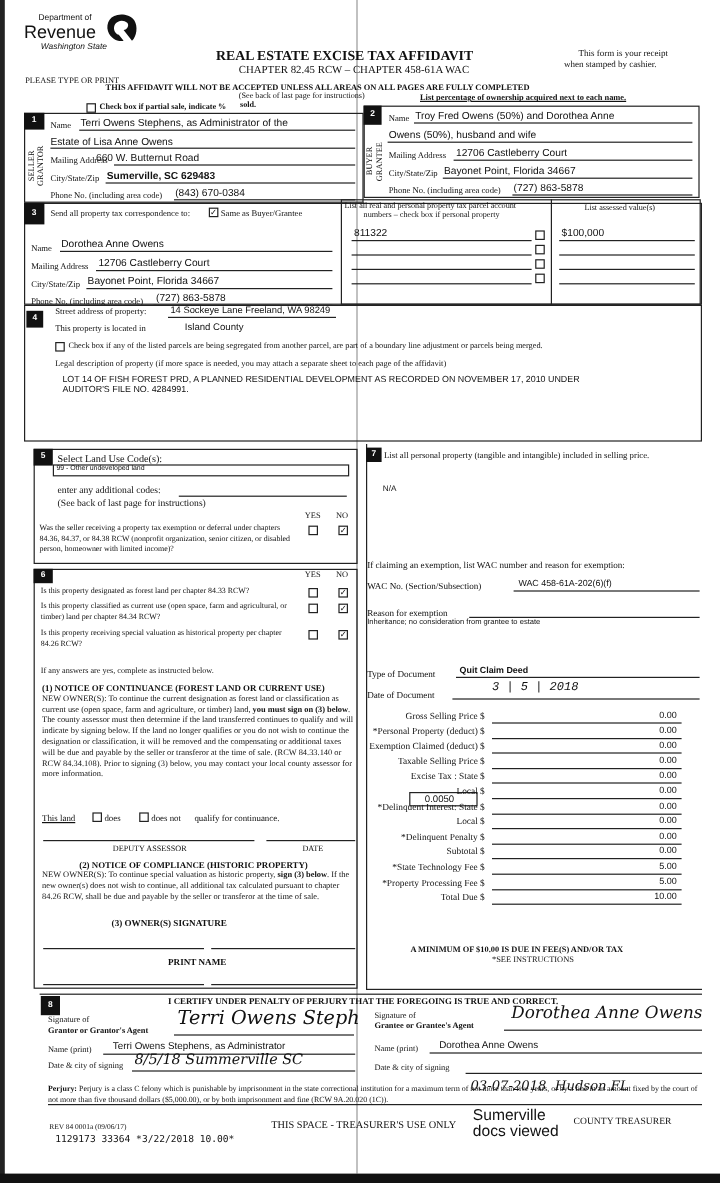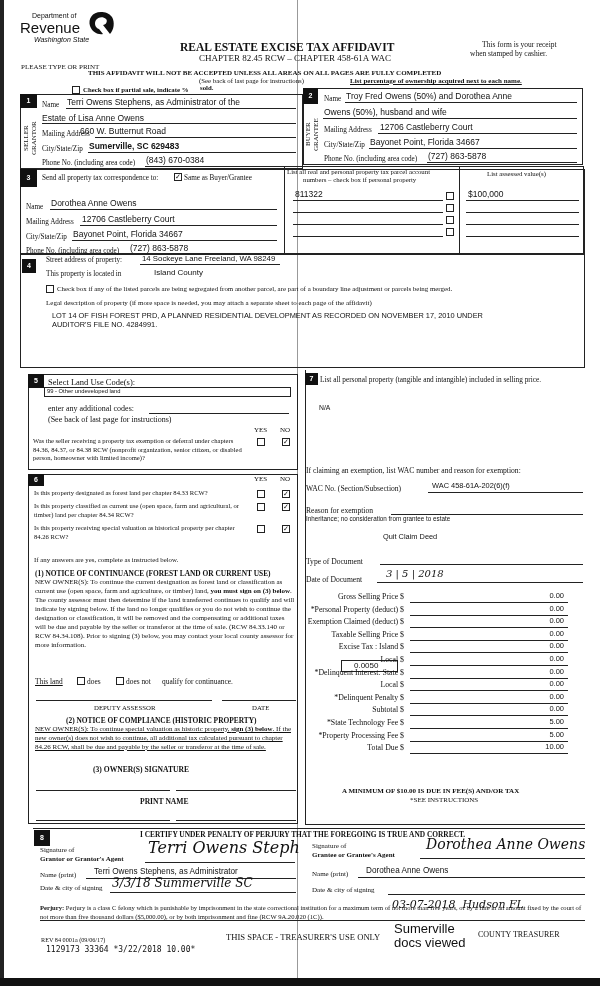--- a/index.html
+++ b/index.html
@@ -205,21 +205,21 @@
 <div class="cb" style="left:77px;top:677px;"></div>
 <div class="lbl" style="left:87px;top:677px;font-size:7.4px;">does</div>
 <div class="cb" style="left:116px;top:677px;"></div>
 <div class="lbl" style="left:126px;top:677px;font-size:7.4px;text-align:right;">does not</div>
 <div class="lbl" style="left:162px;top:677px;font-size:7.4px;">qualify for continuance.</div>
 <div class="field-line" style="left:36px;top:700px;width:176px;"></div>
 <div class="field-line" style="left:222px;top:700px;width:74px;"></div>
 <div class="lbl" style="left:94px;top:704px;font-size:6.8px;">DEPUTY ASSESSOR</div>
 <div class="lbl" style="left:252px;top:704px;font-size:6.8px;">DATE</div>
 <div class="abs" style="left:66px;top:716px;font-size:7.4px;font-weight:bold;">(2) NOTICE OF COMPLIANCE (HISTORIC PROPERTY)</div>
-<div class="para" style="left:35px;top:725px;width:262px;font-size:7px;line-height:9px;text-decoration:underline;">
+<div class="para" style="left:35px;top:725px;width:262px;font-size:7px;line-height:9px;">
   <span>NEW OWNER(S): To continue special valuation as historic property, </span><b>sign (3) below</b><span>. If the new owner(s) does not wish to continue, all additional tax calculated pursuant to chapter 84.26 RCW, shall be due and payable by the seller or transferor at the time of sale.</span>
 </div>
 <div class="abs" style="left:93px;top:765px;font-size:7.6px;font-weight:bold;">(3)  OWNER(S) SIGNATURE</div>
 <div class="field-line" style="left:36px;top:790px;width:134px;"></div>
 <div class="field-line" style="left:176px;top:790px;width:120px;"></div>
 <div class="abs" style="left:140px;top:797px;font-size:7.6px;font-weight:bold;">PRINT NAME</div>
 <div class="field-line" style="left:36px;top:820px;width:134px;"></div>
 <div class="field-line" style="left:176px;top:820px;width:120px;"></div>
 
 <div class="box" style="left:305px;top:370px;width:280px;height:455px;border-top:none;border-right:none;"></div>
@@ -227,24 +227,24 @@
 <div class="para" style="left:320px;top:375px;width:265px;font-size:7.3px;line-height:9.5px;text-indent:0;">List all  personal property (tangible and intangible) included in selling price.</div>
 <div class="val" style="left:319px;top:404px;font-size:6.8px;">N/A</div>
 <div class="lbl" style="left:306px;top:466px;font-size:7.6px;">If claiming an exemption, list WAC number and reason for exemption:</div>
 <div class="lbl" style="left:306px;top:484px;font-size:7.6px;">WAC No. (Section/Subsection)</div>
 <div class="val" style="left:432px;top:481px;font-size:7.4px;">WAC 458-61A-202(6)(f)</div>
 <div class="field-line" style="left:428px;top:492px;width:155px;"></div>
 <div class="lbl" style="left:306px;top:506px;font-size:7.6px;">Reason for exemption</div>
 <div class="field-line" style="left:391px;top:514px;width:192px;"></div>
 <div class="val" style="left:306px;top:515px;font-size:6.3px;">Inheritance; no consideration from grantee to estate</div>
 <div class="lbl" style="left:306px;top:557px;font-size:7.6px;">Type of Document</div>
-<div class="val" style="left:383px;top:532px;font-size:7.4px;">Quit Claim Deed</div>
+<div class="val" style="left:383px;top:554px;font-size:7.4px;font-weight:bold;">Quit Claim Deed</div>
 <div class="field-line" style="left:380px;top:564px;width:203px;"></div>
 <div class="lbl" style="left:306px;top:575px;font-size:7.6px;">Date of Document</div>
-<div class="abs hand" style="left:386px;top:568px;font-size:10px;">3 | 5 | 2018</div>
+<div class="abs hand" style="left:410px;top:568px;font-size:10px;font-family:Liberation Mono, monospace;">3 | 5 | 2018</div>
 <div class="field-line" style="left:377px;top:582px;width:206px;"></div>
 <div class="abs" style="left:341px;top:660px;width:57px;height:12px;border:1px solid #222;">
   <span class="sans" style="position:absolute;left:12px;top:0;font-size:8px;">0.0050</span>
 </div>
 <div id="fee-rows">
     <div class="fee-row" style="top: 592px;">
       <span class="fl">Gross Selling Price $</span>
        <span class="fline"></span>
        <span class="fv">0.00</span>
     </div>
@@ -257,21 +257,21 @@
       <span class="fl">Exemption Claimed (deduct) $</span>
        <span class="fline"></span>
        <span class="fv">0.00</span>
     </div>
     <div class="fee-row" style="top: 629.8px; text-decoration: underline;">
       <span class="fl">Taxable Selling Price $</span>
        <span class="fline"></span>
        <span class="fv">0.00</span>
     </div>
     <div class="fee-row" style="top: 642.4px;">
-      <span class="fl">Excise Tax : Island $</span>
+      <span class="fl">Excise Tax : State $</span>
        <span class="fline"></span>
        <span class="fv">0.00</span>
     </div>
     <div class="fee-row" style="top: 655px;">
       <span class="fl">Local $</span>
        <span class="fline"></span>
        <span class="fv">0.00</span>
     </div>
     <div class="fee-row" style="top: 667.6px;">
       <span class="fl">*Delinquent Interest: State $</span>
@@ -316,21 +316,21 @@
 <div class="num" style="left:34px;top:830px;width:16px;height:16px;line-height:16px;">8</div>
 <div class="abs" style="left:140px;top:830px;font-size:7.4px;font-weight:bold;">I CERTIFY UNDER PENALTY OF PERJURY THAT THE FOREGOING IS TRUE AND CORRECT.</div>
 <div class="lbl" style="left:40px;top:846px;font-size:7px;">Signature of</div>
 <div class="lbl" style="left:40px;top:855px;font-size:7px;font-weight:bold;">Grantor or Grantor's Agent</div>
 <div class="abs hand" style="left:148px;top:838px;font-size:16px;">Terri Owens Steph</div>
 <div class="field-line" style="left:145px;top:862px;width:150px;"></div>
 <div class="lbl" style="left:40px;top:871px;font-size:7px;">Name (print)</div>
 <div class="val" style="left:94px;top:867px;font-size:8.2px;">Terri Owens Stephens, as Administrator</div>
 <div class="field-line" style="left:86px;top:878px;width:210px;"></div>
 <div class="lbl" style="left:40px;top:884px;font-size:7px;">Date &amp; city of signing</div>
-<div class="abs hand" style="left:112px;top:876px;font-size:12px;">3/3/18 Summerville SC</div>
+<div class="abs hand" style="left:112px;top:876px;font-size:12px;">8/5/18 Summerville SC</div>
 <div class="field-line" style="left:110px;top:892px;width:186px;"></div>
 
 <div class="lbl" style="left:312px;top:842px;font-size:7px;">Signature of</div>
 <div class="lbl" style="left:312px;top:851px;font-size:7px;font-weight:bold;">Grantee or Grantee's Agent</div>
 <div class="abs hand" style="left:426px;top:836px;font-size:14px;">Dorothea Anne Owens</div>
 <div class="field-line" style="left:420px;top:858px;width:165px;"></div>
 <div class="lbl" style="left:312px;top:870px;font-size:7px;">Name (print)</div>
 <div class="val" style="left:366px;top:866px;font-size:8.2px;">Dorothea Anne Owens</div>
 <div class="field-line" style="left:358px;top:877px;width:227px;"></div>
 <div class="lbl" style="left:312px;top:886px;font-size:7px;">Date &amp; city of signing</div>

